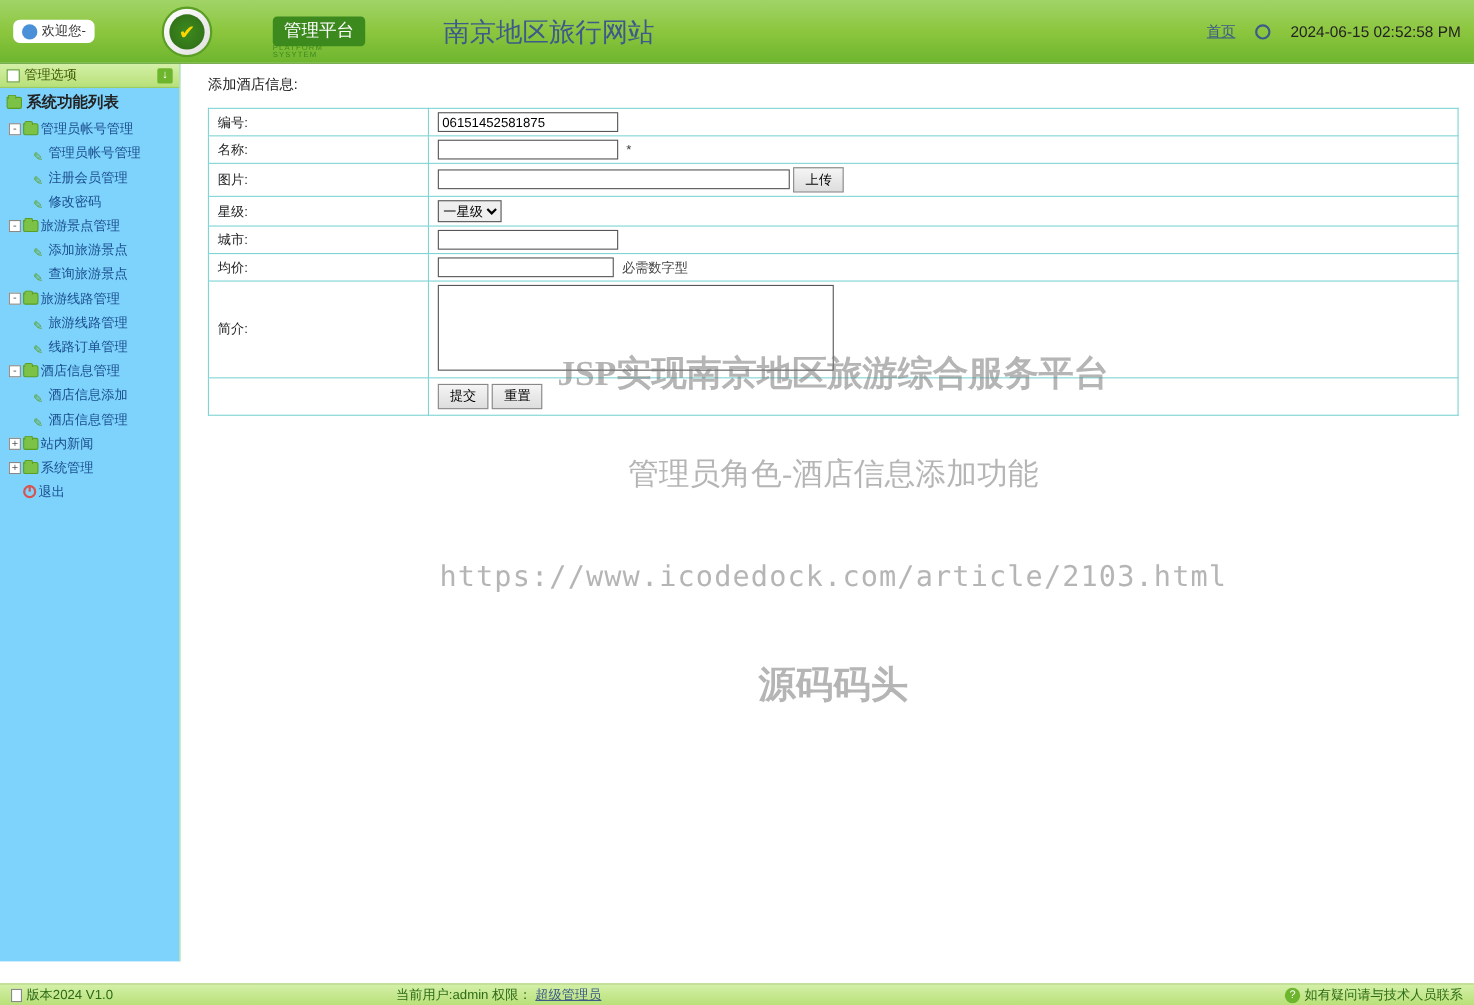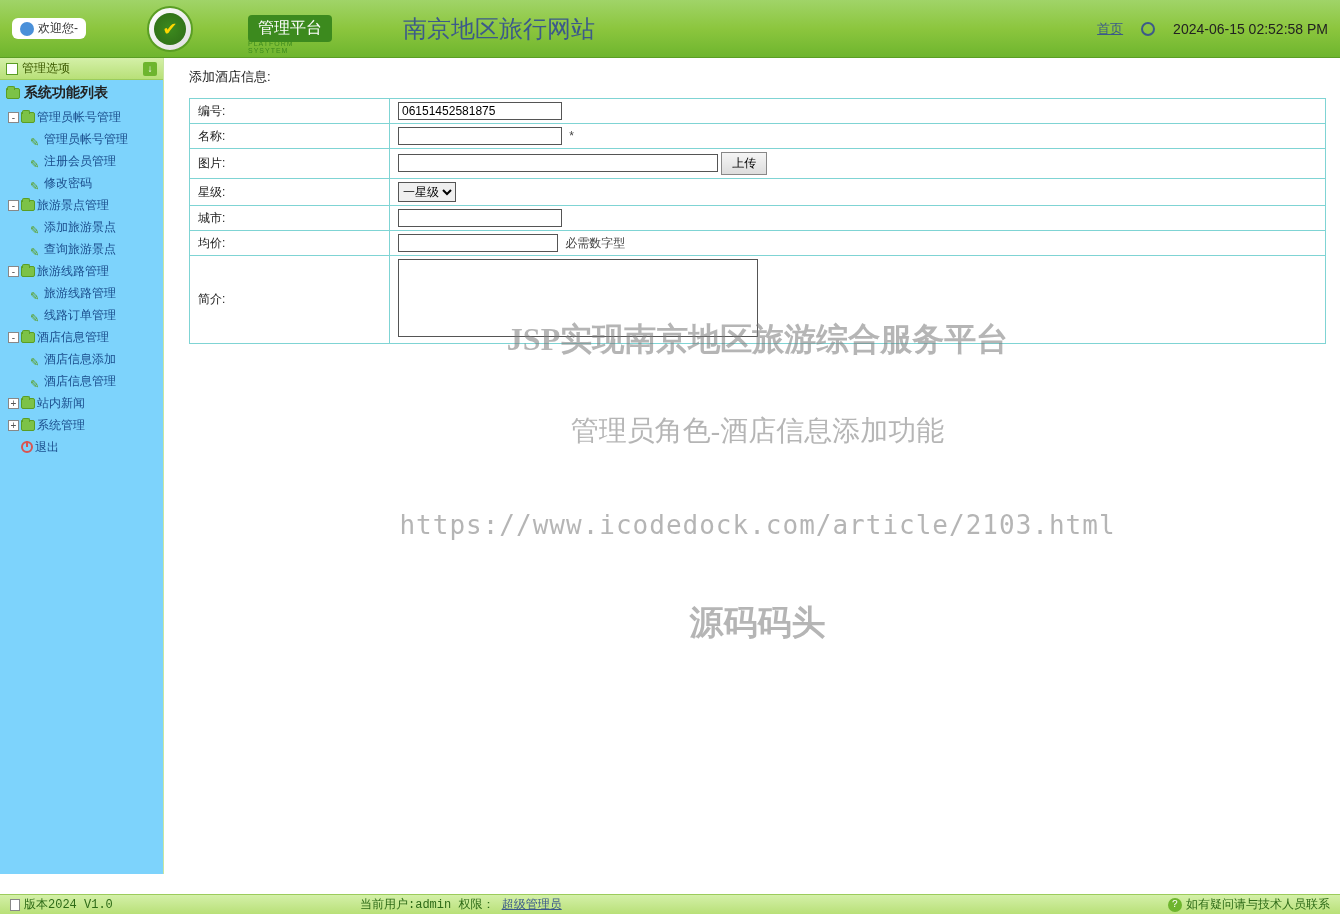--- a/index.html
+++ b/index.html
@@ -284,21 +284,20 @@
       position: absolute;
       bottom: 0; left: 0; right: 0;
       height: 20px;
       background: linear-gradient(to bottom, #d4f0a8, #b8e078);
       border-top: 1px solid #9ccc5c;
       display: flex;
       align-items: center;
       padding: 0 10px;
       font-size: 12px;
       color: #2e6b17;
-      font-family: Liberation Mono, monospace;
     }
     .footer .doc-icon {
       width: 10px; height: 12px;
       background: #fff;
       border: 1px solid #888;
       display: inline-block;
       margin-right: 4px;
     }
     .footer-center { position: absolute; left: 360px; }
     .footer-center .role-link { color: #3c5a8a; text-decoration: underline; }
@@ -451,20 +450,27 @@
       <td class="label-cell">城市:</td>
       <td><input class="text-input" style=""></td>
     </tr>
     <tr>
       <td class="label-cell">均价:</td>
       <td><input class="text-input md" style=""> <span class="hint">必需数字型</span></td>
     </tr>
     <tr>
       <td class="label-cell">简介:</td>
       <td><textarea class="textarea-input" style=""></textarea></td>
+    </tr>
+    <tr class="action-row">
+      <td></td>
+      <td>
+        <button class="action-btn">提交</button>
+        <button class="action-btn">重置</button>
+      </td>
     </tr>
   </tbody>
     </table>
 
   <div class="watermark">
     <div class="wm1">JSP实现南京地区旅游综合服务平台</div>
     <div class="wm2">管理员角色-酒店信息添加功能</div>
     <div class="wm3">https://www.icodedock.com/article/2103.html</div>
     <div class="wm4">源码码头</div>
   </div>

